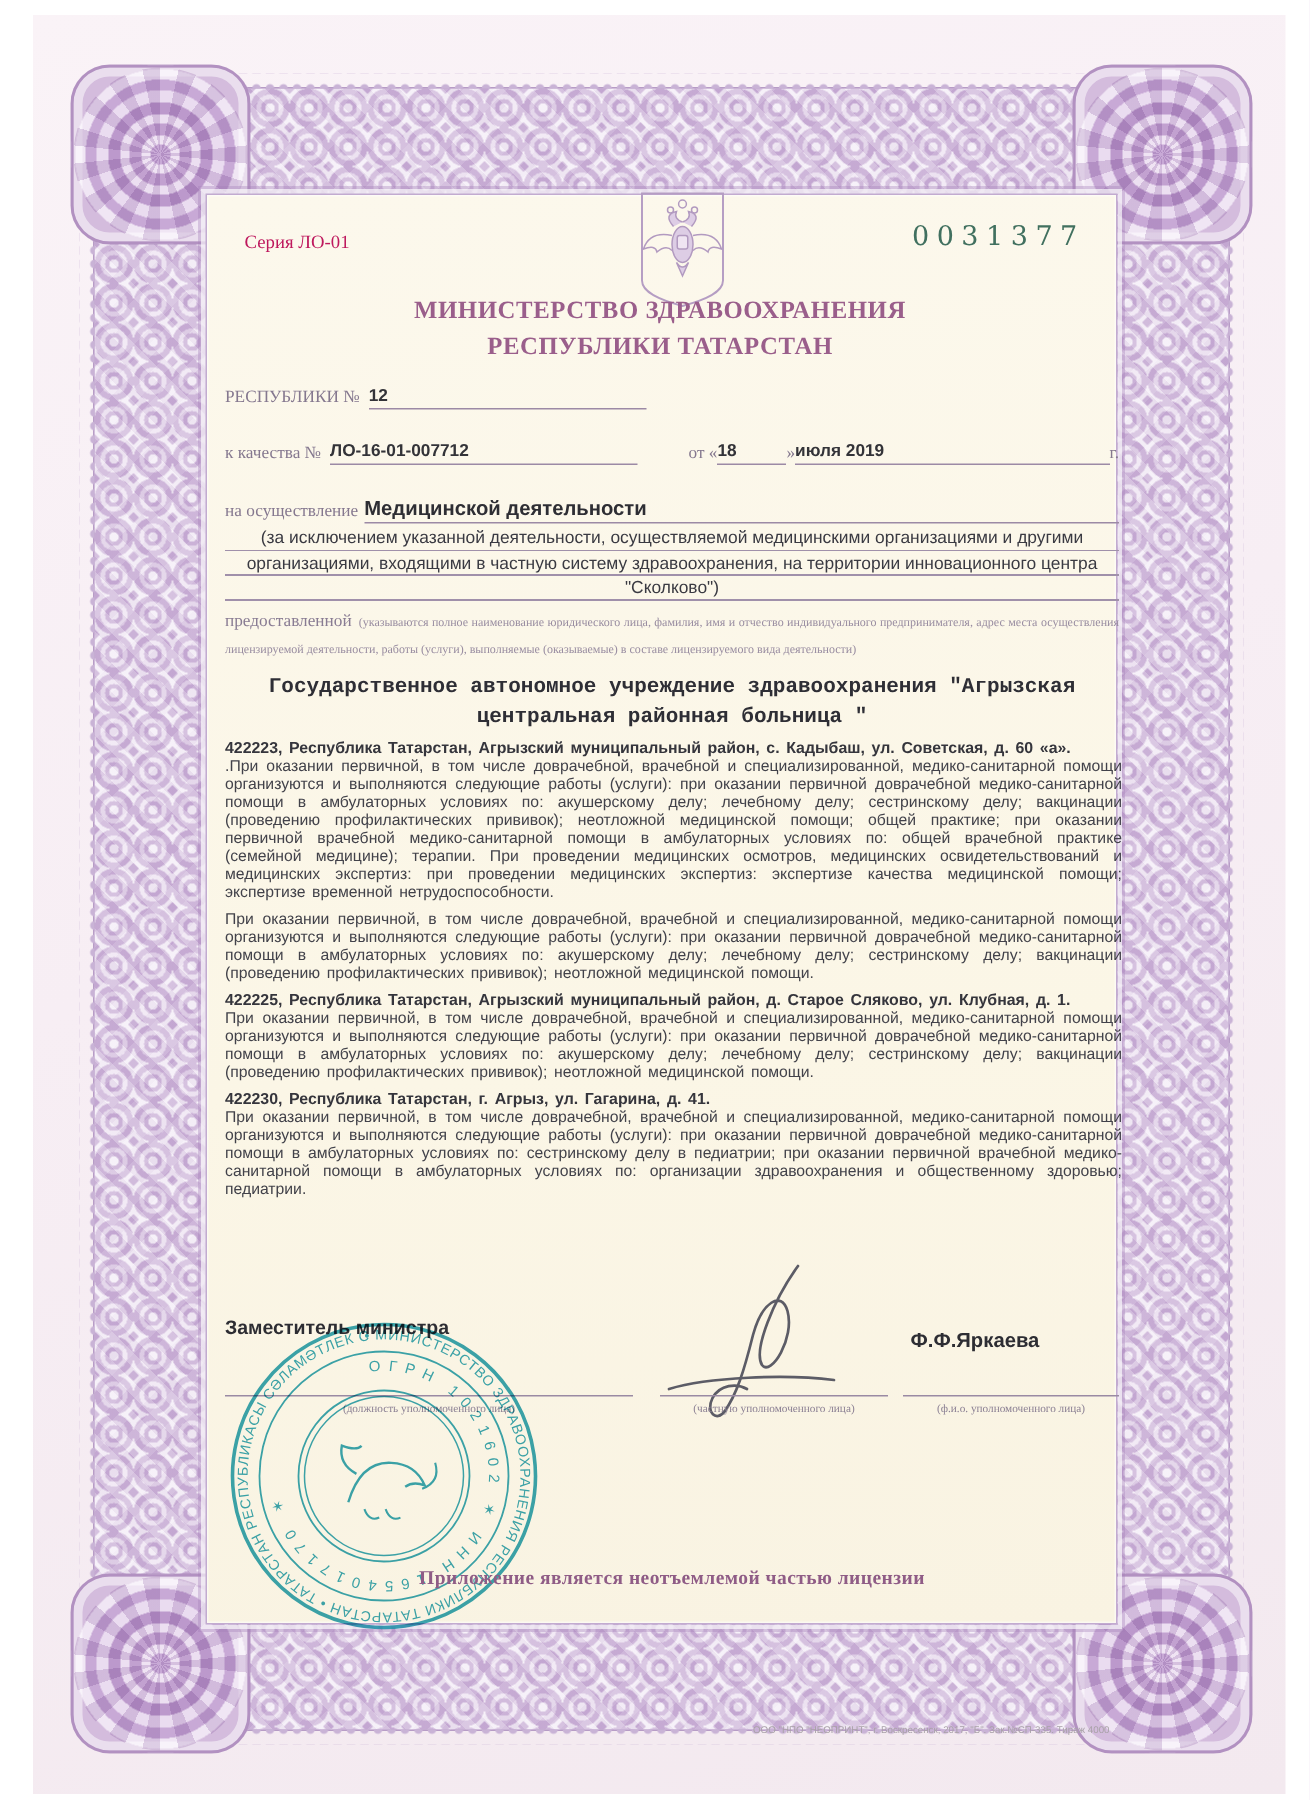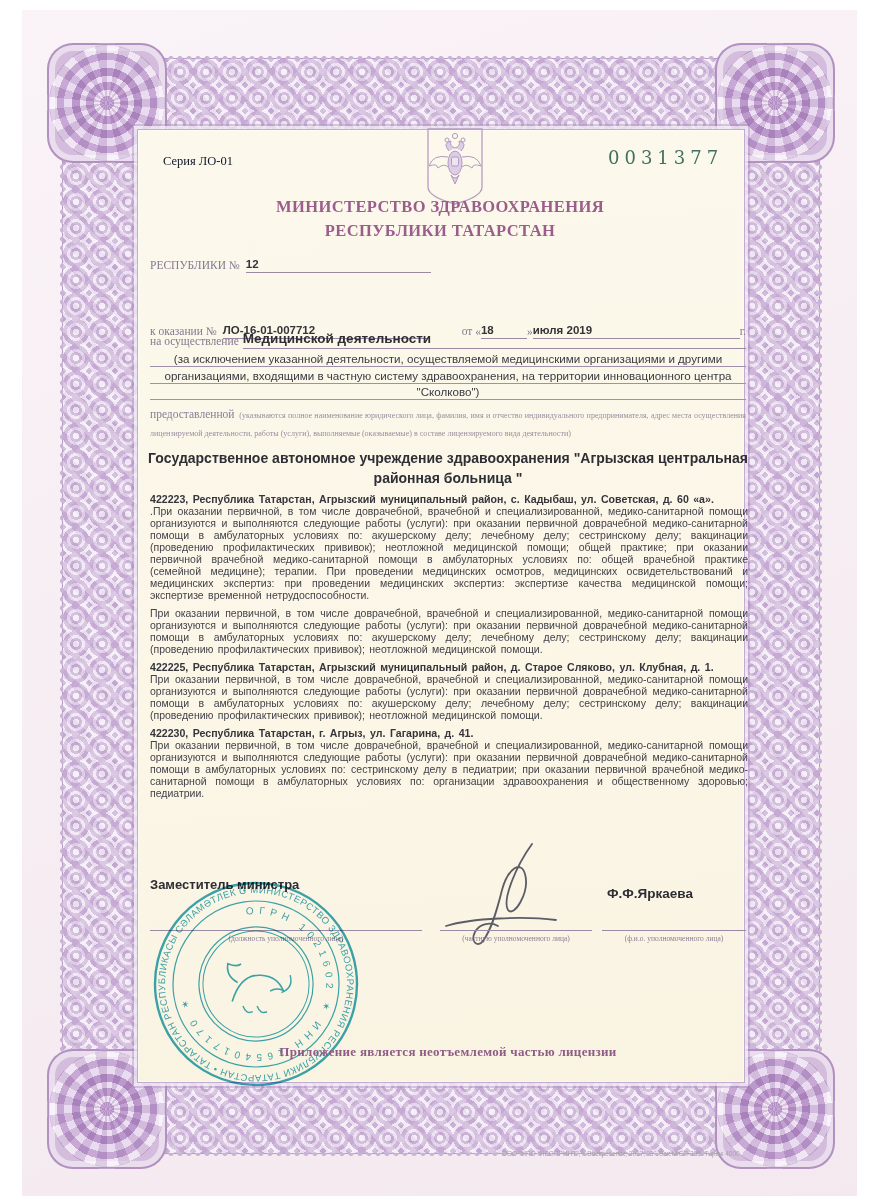--- a/index.html
+++ b/index.html
@@ -38,50 +38,50 @@
             background-image:radial-gradient(circle at 4px 10px, #c9b3d6 0 2.6px, rgba(0,0,0,0) 3.2px); background-size:9px 10px; }
   .lace.b { left:-4px; right:-4px; bottom:-10px; height:10px;
             background-image:radial-gradient(circle at 4px 0px, #c9b3d6 0 2.6px, rgba(0,0,0,0) 3.2px); background-size:9px 10px; }
   .lace.l { top:-4px; bottom:-4px; left:-10px; width:10px;
             background-image:radial-gradient(circle at 10px 4px, #c9b3d6 0 2.6px, rgba(0,0,0,0) 3.2px); background-size:10px 9px; }
   .lace.r { top:-4px; bottom:-4px; right:-10px; width:10px;
             background-image:radial-gradient(circle at 0px 4px, #c9b3d6 0 2.6px, rgba(0,0,0,0) 3.2px); background-size:10px 9px; }
 
   
   .abs { position:absolute; }
-  .series { left:163px; top:154px; font-family:"Liberation Serif",serif; font-size:12.5px; color:#0f172a; }
+  .series { left:163px; top:154px; font-family:"Liberation Serif",serif; font-size:12.5px; color:#be185d; }
   .crest { left:416px; top:126px; }
   .serial { left:608px; top:147px; font-family:"DejaVu Serif",serif; font-size:18px; letter-spacing:5px; color:#41705f; }
   .title { left:140px; top:195px; width:600px; text-align:center; font-family:"Liberation Serif",serif;
            font-weight:bold; font-size:16.5px; line-height:24px; color:#9a5e8b; letter-spacing:.4px; }
 
   .row { left:150px; width:596px; display:flex; align-items:flex-end; font-family:"Liberation Serif",serif;
          font-size:11.5px; color:#85788f; }
   .row-annex { top:258px; }
   .row-license { top:295px; }
   .row-activity { top:331px; }
   .lbl { white-space:nowrap; padding-bottom:2px; }
   .fld { border-bottom:1px solid #9c8aa5; font-family:"Liberation Sans",sans-serif;
          font-weight:bold; color:#333338; font-size:11.5px; padding-bottom:2px; }
   .fld-annex { width:185px; margin-left:6px; }
   .fld-license { width:205px; margin-left:6px; }
   .fld-day { width:46px; }
-  .fld-month { flex:1;margin-top:29px; }
+  .fld-month { flex:1; }
   .gap { flex:0 0 34px; }
   .fld-activity { flex:1; font-size:13.5px; color:#2e2e34; margin-left:4px; }
 
   .exception { left:150px; top:351px; width:596px; text-align:center; font-size:11.6px; line-height:16.5px;
                color:#3a3a42; font-weight:500;
                background-image:repeating-linear-gradient(to bottom, rgba(0,0,0,0) 0 15.5px, #a090aa 15.5px 16.5px); }
   .granted { left:150px; top:404px; width:596px; text-align:justify; }
   .granted-word { font-family:"Liberation Serif",serif; font-size:11.5px; color:#897c93; }
   .granted-note { font-family:"Liberation Serif",serif; font-size:8px; line-height:10.5px; color:#998da1; }
 
   .org { left:146px; top:448px; width:604px; text-align:center; font-weight:bold; font-size:14px;
-         line-height:20px; color:#2e2e35; }
+         line-height:20px; color:#2e2e35;font-family:Liberation Mono, monospace; }
 
   .locs { left:150px; top:493px; width:598px; }
   .loc { margin-bottom:6px; text-align:justify; font-size:10.5px; line-height:12px; color:#42424a; word-spacing:1.5px; }
   .loc-address { display:block; font-weight:bold; color:#35353c; font-size:10.6px; }
 
   .pos-title { left:150px; top:877px; font-weight:bold; font-size:13px; color:#2d2d33; }
   .signer { left:607px; top:886px; font-weight:bold; font-size:13.5px; color:#2d2d33; }
   .sigline { border-top:1px solid #9a8aa3; height:0; top:930px; }
   .sl1 { left:150px; width:272px; } .sl2 { left:440px; width:152px; } .sl3 { left:602px; width:144px; }
   .caption { top:934px; text-align:center; font-family:"Liberation Serif",serif; font-size:7.5px; color:#8c8194; }
@@ -136,21 +136,21 @@
     <div>МИНИСТЕРСТВО ЗДРАВООХРАНЕНИЯ</div>
     <div>РЕСПУБЛИКИ ТАТАРСТАН</div>
   </div>
 
   <div class="abs row row-annex">
     <span class="lbl">РЕСПУБЛИКИ  №</span>
     <span class="fld fld-annex">12</span>
   </div>
 
   <div class="abs row row-license">
-    <span class="lbl">к оказании  №</span>
+    <span class="lbl">к качества  №</span>
     <span class="fld fld-license">ЛО-16-01-007712</span>
     <span class="gap"></span>
     <span class="lbl">от «</span>
     <span class="fld fld-day">18</span>
     <span class="lbl">»</span>
     <span class="fld fld-month">июля 2019</span>
     <span class="lbl">г.</span>
   </div>
 
   <div class="abs row row-activity">

